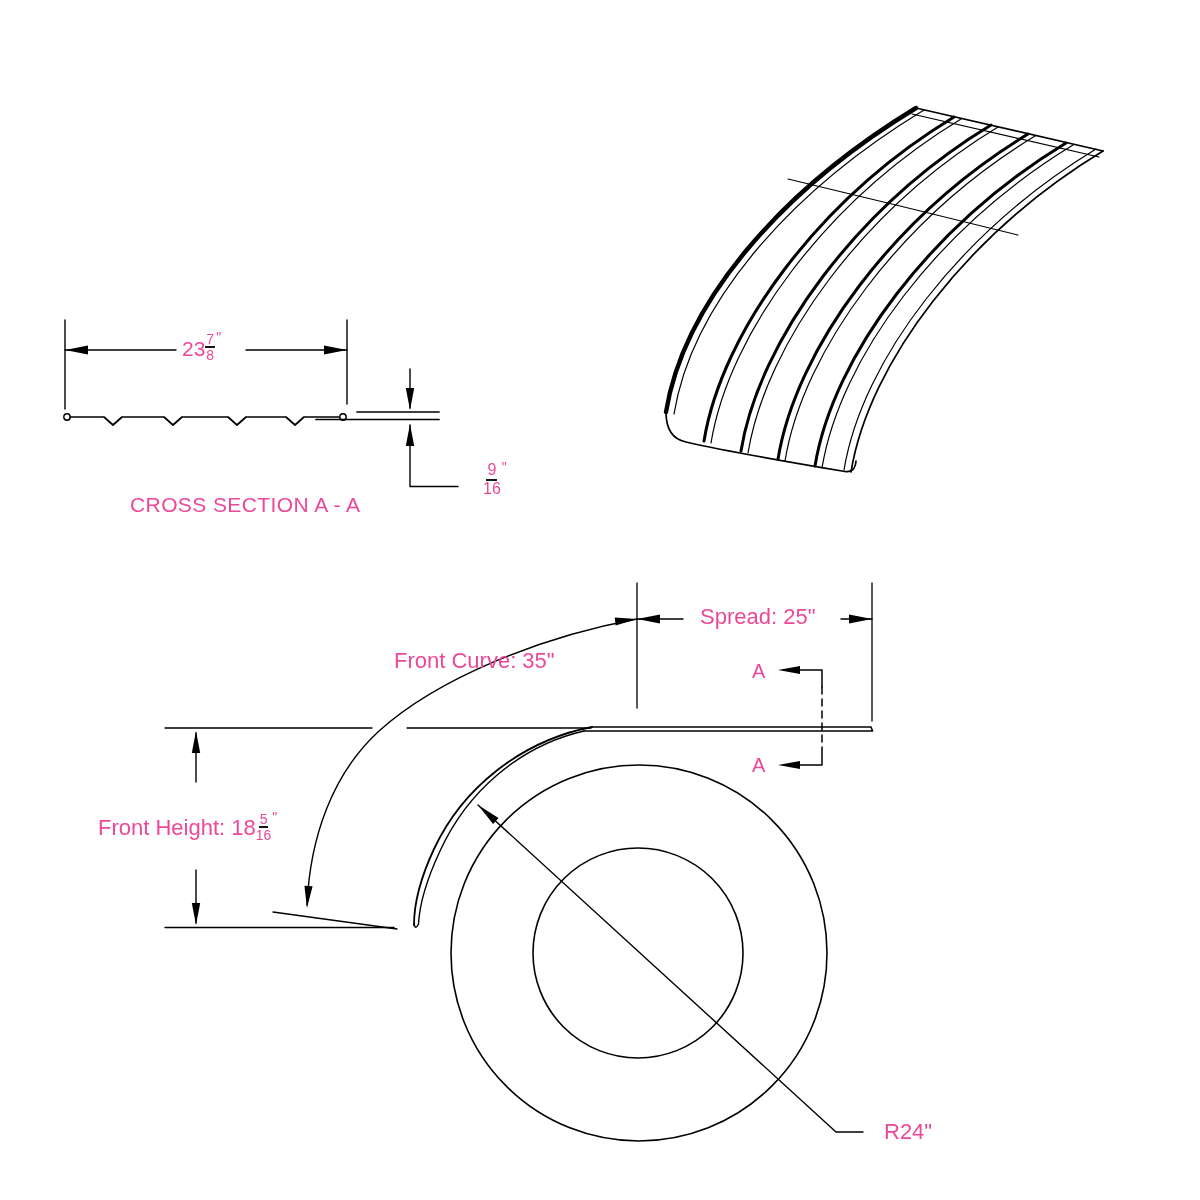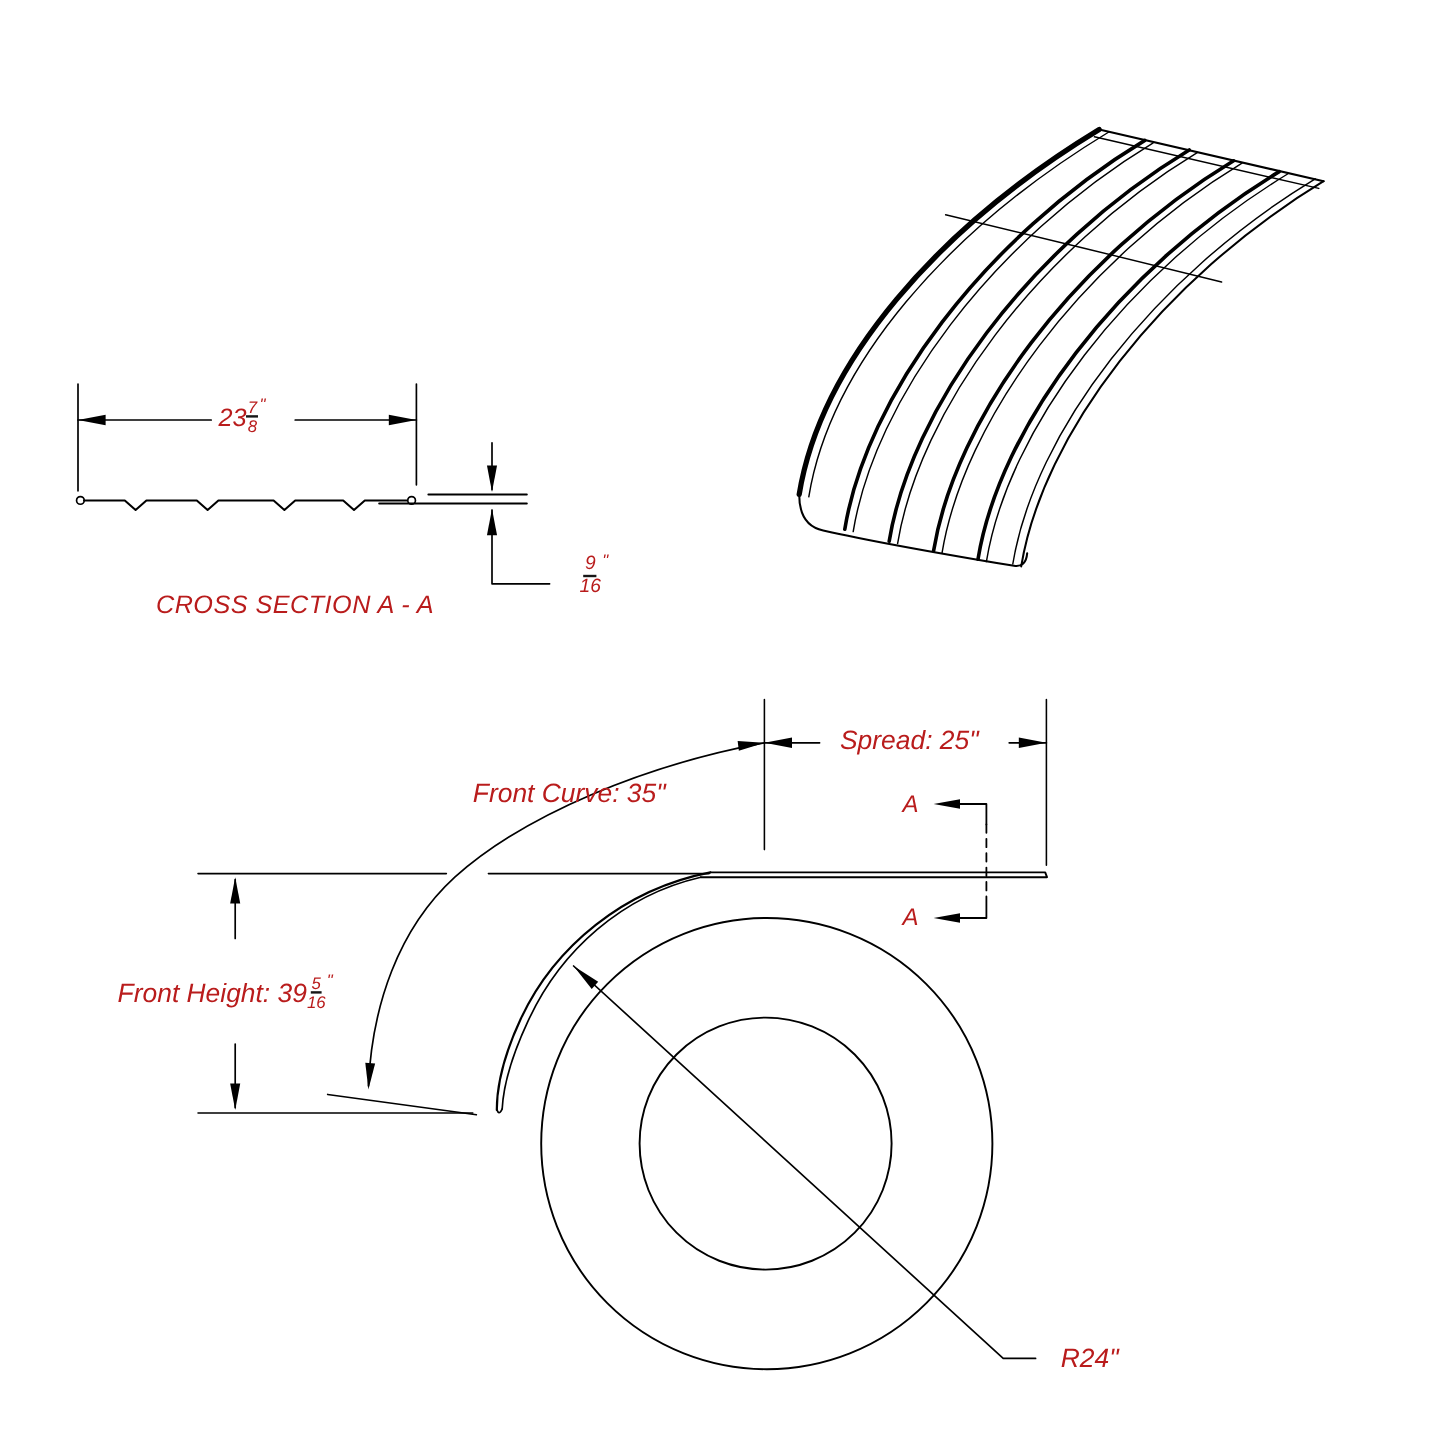--- a/index.html
+++ b/index.html
@@ -1,21 +1,21 @@
 <!DOCTYPE html>
 <html><head>
 <meta charset="utf-8">
 <style>
   html,body{margin:0;padding:0;background:#ffffff;}
   #canvas{
     position:relative;width:1200px;height:1200px;background:#ffffff;overflow:hidden;
     font-family:"Liberation Sans","DejaVu Sans",sans-serif;color:#141414;
   }
   #linework{position:absolute;left:0;top:0;}
-  .lbl{position:absolute;white-space:nowrap;color:#b91c1c;line-height:1;font-style:italic;}
+  .lbl{position:absolute;white-space:nowrap;color:#ec4899;line-height:1;}
   .lbl-lg{font-size:22px;}
   .lbl-md{font-size:21px;letter-spacing:0.4px;margin-left:12px;}
   .dimtext{display:inline-flex;align-items:center;}
   .frac{display:inline-flex;flex-direction:column;align-items:center;line-height:1.02;
         font-size:14px;vertical-align:middle;transform:translateY(-1px);}
   .frac .num{border-bottom:2px solid #161616;padding:0 1px 0px 1px;}
   .frac-lg{font-size:16px;line-height:1.05;}
   .unit{font-size:14px;align-self:flex-start;margin-top:-3px;margin-left:1px;}
   .whole{line-height:1;}
 </style>
@@ -134,21 +134,21 @@
 
   <div class="lbl lbl-lg" style="left:700px;top:606px;">Spread: 25"</div>
 
   <div class="lbl lbl-lg" style="left:394px;top:650px;">Front Curve: 35"</div>
 
   <div class="lbl" style="left:752px;top:661px;font-size:20px;">A</div>
 
   <div class="lbl" style="left:752px;top:755px;font-size:20px;">A</div>
 
   <div class="lbl dimtext lbl-lg" style="left:98px;top:813px;">
-    <span>Front Height: 39</span>
+    <span>Front Height: 18</span>
       <span class="frac">
         <span class="num">5</span>
         <span>16</span>
       </span>
       <span class="unit">"</span>
   </div>
 
   <div class="lbl lbl-lg" style="left:884px;top:1121px;">R24"</div>
 
 </div>

